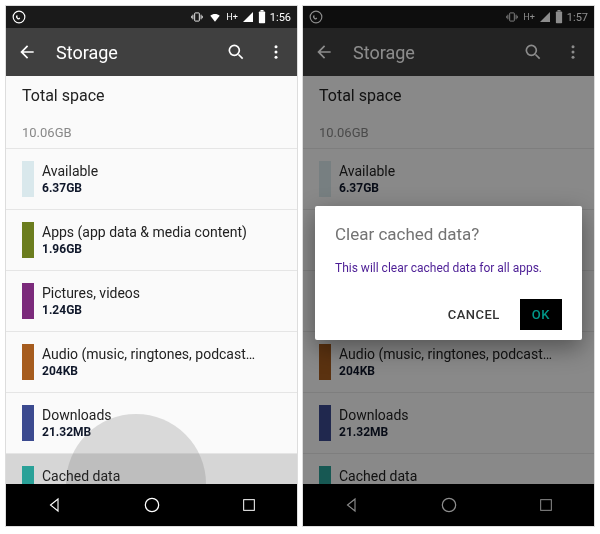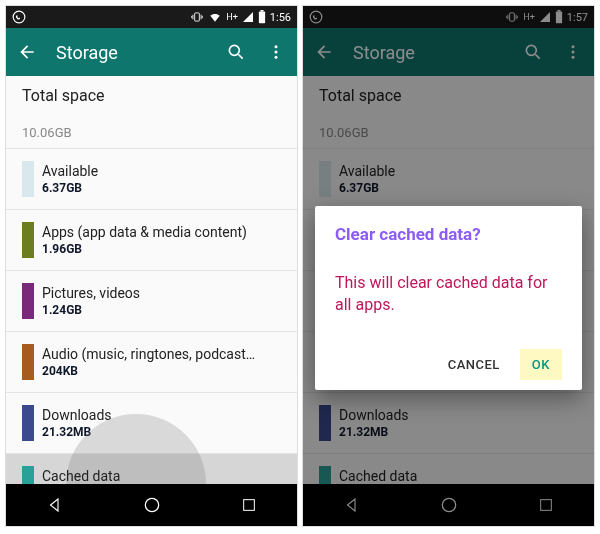--- a/index.html
+++ b/index.html
@@ -28,21 +28,21 @@
     display: flex;
     justify-content: space-between;
     align-items: center;
     padding: 0 6px;
     font-size: 11px;
   }
   .status-left, .status-right { display: flex; align-items: center; gap: 4px; }
   .status-right span { font-size: 11px; }
   .appbar {
     height: 48px;
-    background: #0f766e;
+    background: #404040;
     color: #fff;
     display: flex;
     align-items: center;
     padding: 0 10px;
     gap: 18px;
   }
   .appbar .title { font-size: 18px; font-weight: 400; flex: 1; }
   .appbar .icon-btn { width: 22px; height: 22px; display: flex; align-items: center; justify-content: center; cursor: pointer; }
   .content {
     background: #fafafa;
@@ -101,26 +101,26 @@
   .dialog {
     position: absolute;
     left: 12px;
     right: 12px;
     top: 200px;
     background: #fff;
     border-radius: 2px;
     box-shadow: 0 8px 24px rgba(0,0,0,0.4);
     padding: 18px 20px 10px;
   }
-  .dialog h3 { font-size: 17px; font-weight: 700; color: #8b5cf6; margin-bottom: 28px; }
-  .dialog p { font-size: 16px; color: #be185d; line-height: 1.4; margin-bottom: 32px; }
+  .dialog h3 { font-size: 17px; font-weight: 400; color: #737373; margin-bottom: 16px; }
+  .dialog p { font-size: 12px; color: #4c1d95; line-height: 1.4; margin-bottom: 22px; }
   .dialog .actions { display: flex; justify-content: flex-end; gap: 8px; align-items: flex-end; }
   .dialog .btn { font-size: 13px; font-weight: 500; padding: 8px 12px; cursor: pointer; letter-spacing: 0.5px; }
   .dialog .btn.cancel { color: #333; }
-  .dialog .btn.ok { color: #009688; background: #fef9c3; }
+  .dialog .btn.ok { color: #009688; background: #000000; }
   svg { display: block; }
 </style>
 </head>
 <body>
 
 <div class="phone">
   <div class="statusbar">
     <div class="status-left">
       <span>
         <svg width="14" height="14" viewBox="0 0 24 24" fill="#fff">

